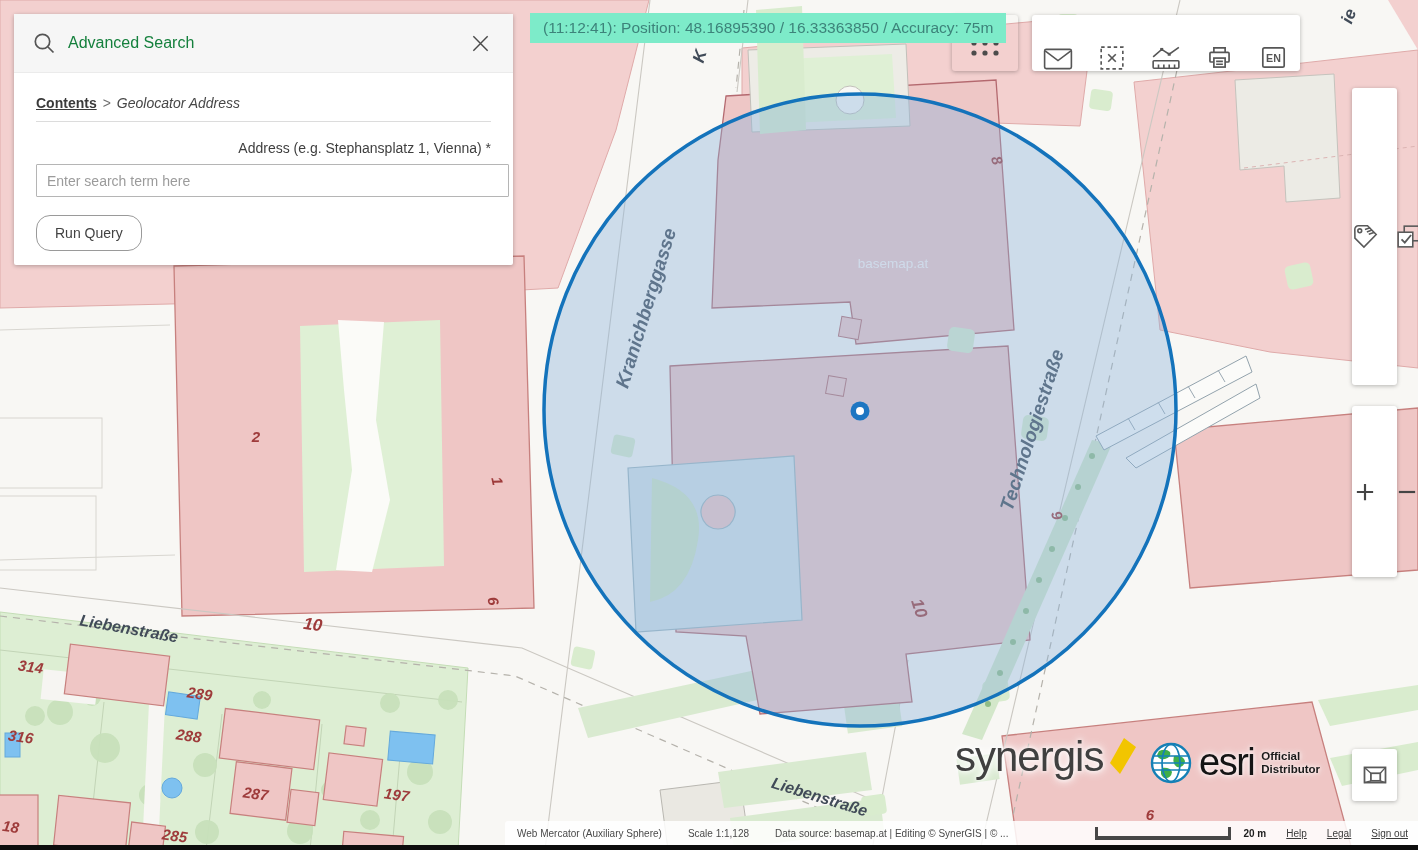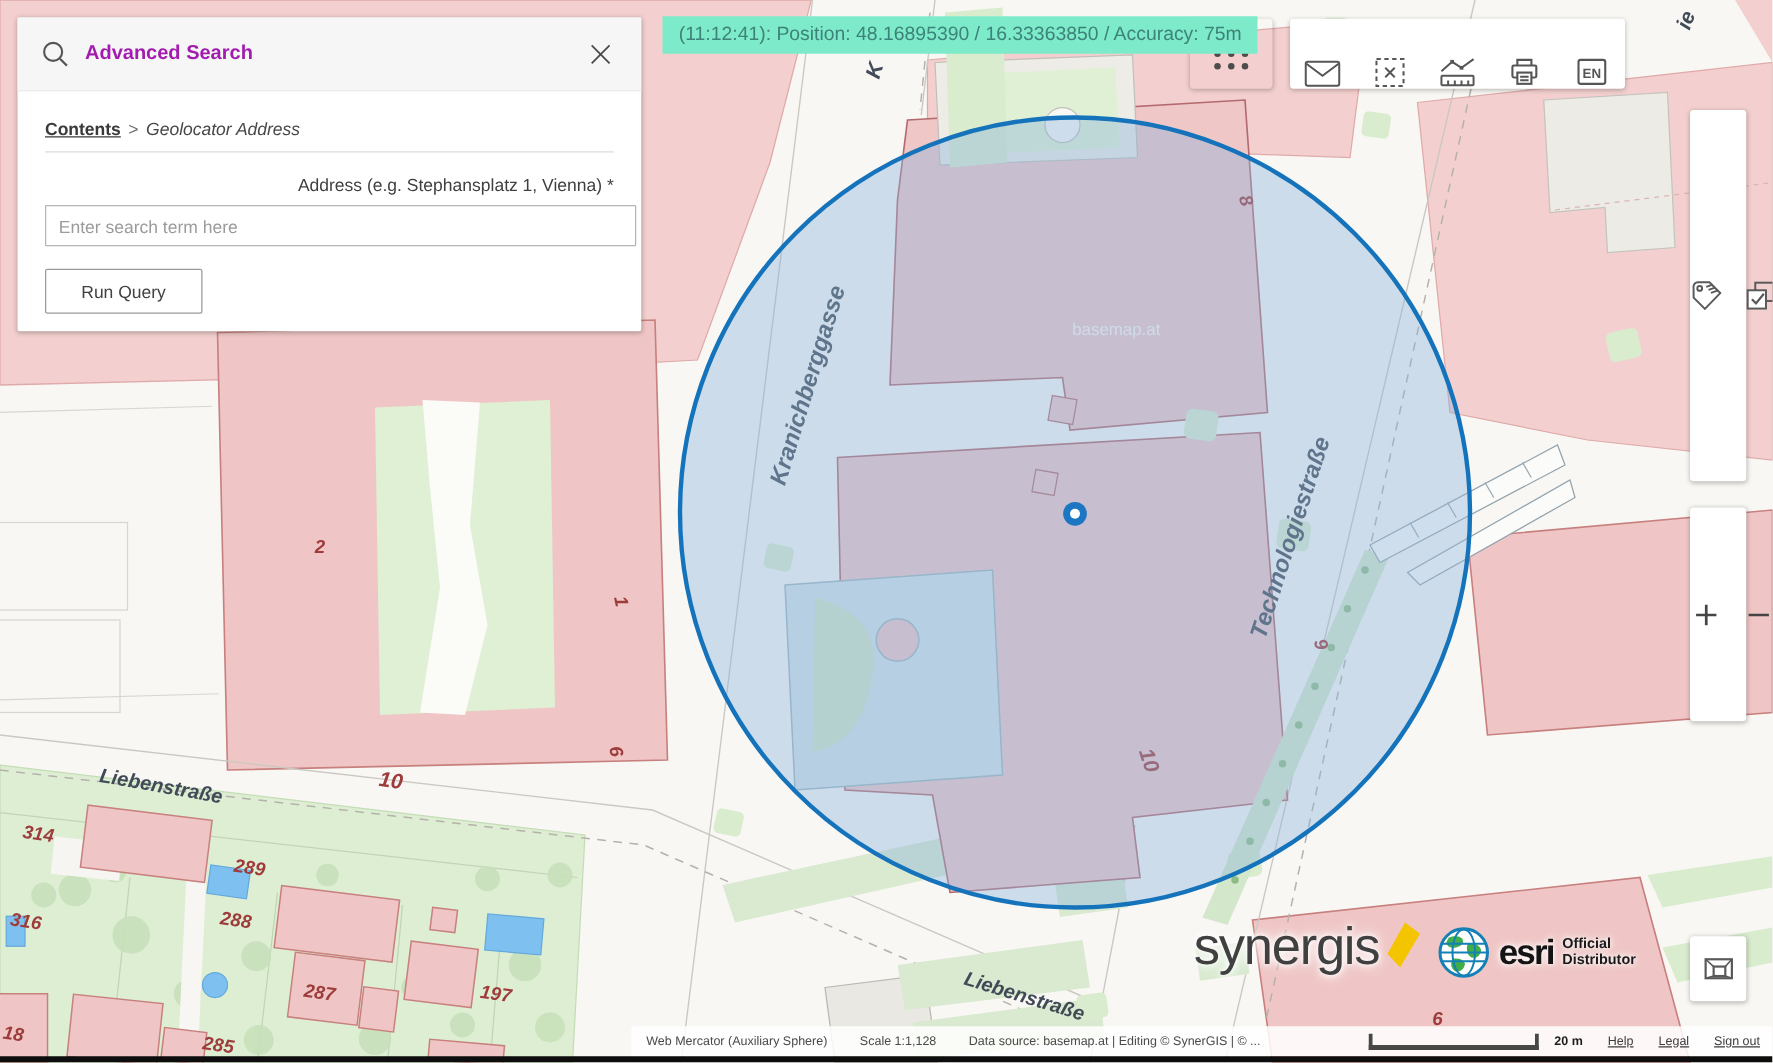--- a/index.html
+++ b/index.html
@@ -15,33 +15,33 @@
   .hn{font:italic 700 15px "Liberation Sans",sans-serif;fill:#9e3b3b;text-anchor:middle;}
   .hn.big{font-size:17px;}
   .watermark{font:400 13.5px "Liberation Sans",sans-serif;fill:rgba(255,255,255,.8);text-anchor:middle;}
 
   
   .card{position:absolute;background:#fff;border-radius:3px;box-shadow:0 1px 4px rgba(0,0,0,.28);}
 
   
   .panel{left:14px;top:14px;width:499px;height:251px;border-radius:2px;}
   .panel-header{height:58px;background:#f6f6f6;display:flex;align-items:center;padding:0 18px;border-bottom:1px solid #ebebeb;}
-  .panel-title{font-size:16px;color:#a21caf;margin-left:12px;flex:1;font-weight:bold;}
+  .panel-title{font-size:16px;color:#15803d;margin-left:12px;flex:1;}
   .icon-btn{display:flex;align-items:center;justify-content:center;cursor:pointer;background:none;border:none;padding:4px;}
   .panel-body{padding:14px 22px 0 22px;}
   .breadcrumb{font-size:14px;color:#4a4a4a;padding:8px 0 10px 0;border-bottom:1px solid #dcdcdc;}
   .breadcrumb a{color:#3a3a3a;text-decoration:underline;cursor:pointer;font-weight:bold;}
   .breadcrumb .sep{color:#6f6f6f;margin:0 6px;}
   .breadcrumb .cur{font-style:italic;color:#474747;}
   .field-label{font-size:14px;color:#3f3f3f;margin:18px 0 8px 0;text-align:right;}
   .text-input{width:451px;height:31px;border:1px solid #b5b5b5;border-radius:1px;font-size:14px;
     font-family:"Liberation Sans",sans-serif;padding:0 10px;color:#333;background:#fff;}
   .text-input::placeholder{color:#9b9b9b;}
-  .run-btn{margin:18px 0 0 0;background:#fff;border:1px solid #9a9a9a;border-radius:2px;
-    font-size:14px;color:#424242;padding:9px 28px;cursor:pointer;font-family:"Liberation Sans",sans-serif;}
+  .run-btn{margin:18px 0 0 0;background:#fff;border:1px solid #9a9a9a;border-radius:14px;
+    font-size:14px;color:#424242;padding:9px 18px;cursor:pointer;font-family:"Liberation Sans",sans-serif;}
 
   
   .banner{position:absolute;left:530px;top:13px;z-index:5;padding:6px 13px;border-radius:0;
     font-size:15.5px;white-space:nowrap;}
 
   
   .dots-card{left:952px;top:15px;width:66px;height:56px;display:flex;align-items:center;justify-content:center;cursor:pointer;}
   .tools-card{left:1032px;top:15px;width:268px;height:56px;display:flex;align-items:flex-end;}
   .tools-card .tool{flex:1;display:flex;align-items:center;justify-content:center;background:none;border:none;cursor:pointer;padding:0;}
   .vdiv{width:1px;background:#d4d4d4;margin:10px 0;}
@@ -54,21 +54,21 @@
   .rt2{left:1352px;top:406px;height:171px;}
   .rt3{left:1352px;top:749px;height:52px;}
   .lbl3d{font-size:19px;color:#4c4c4c;}
 
   
   .synergis{position:absolute;left:955px;top:733px;display:flex;align-items:flex-start;
     font-size:42px;font-weight:500;color:#404040;letter-spacing:-1px;
     text-shadow:0 0 4px #fff,0 0 8px #fff,0 0 12px #fff;}
   .esri{position:absolute;left:1150px;top:741px;display:flex;align-items:center;gap:7px;
     text-shadow:0 0 4px #fff,0 0 8px #fff;}
-  .esri-word{font-size:28px;font-weight:700;color:#141414;letter-spacing:-1.5px;}
+  .esri-word{font-size:38px;font-weight:400;color:#141414;letter-spacing:-1.5px;}
   .esri-tag{font-size:11.5px;font-weight:700;color:#1a1a1a;line-height:13px;}
 
   
   .statusbar{position:absolute;left:505px;right:0;bottom:5px;height:24px;background:rgba(255,255,255,.85);
     display:flex;align-items:center;font-size:10px;color:#4a4a4a;padding:0 10px 0 12px;gap:26px;border-top-left-radius:3px;}
   .attr{flex:1;white-space:nowrap;overflow:hidden;min-width:0;}
   .statusbar .nowrap{white-space:nowrap;}
   .scalebar{width:130px;height:9px;border-left:3px solid #474747;border-right:3px solid #474747;
     border-bottom:4px solid #474747;flex:none;}
   .scaletext{font-weight:700;color:#1d1d1d;margin-left:-14px;white-space:nowrap;}

